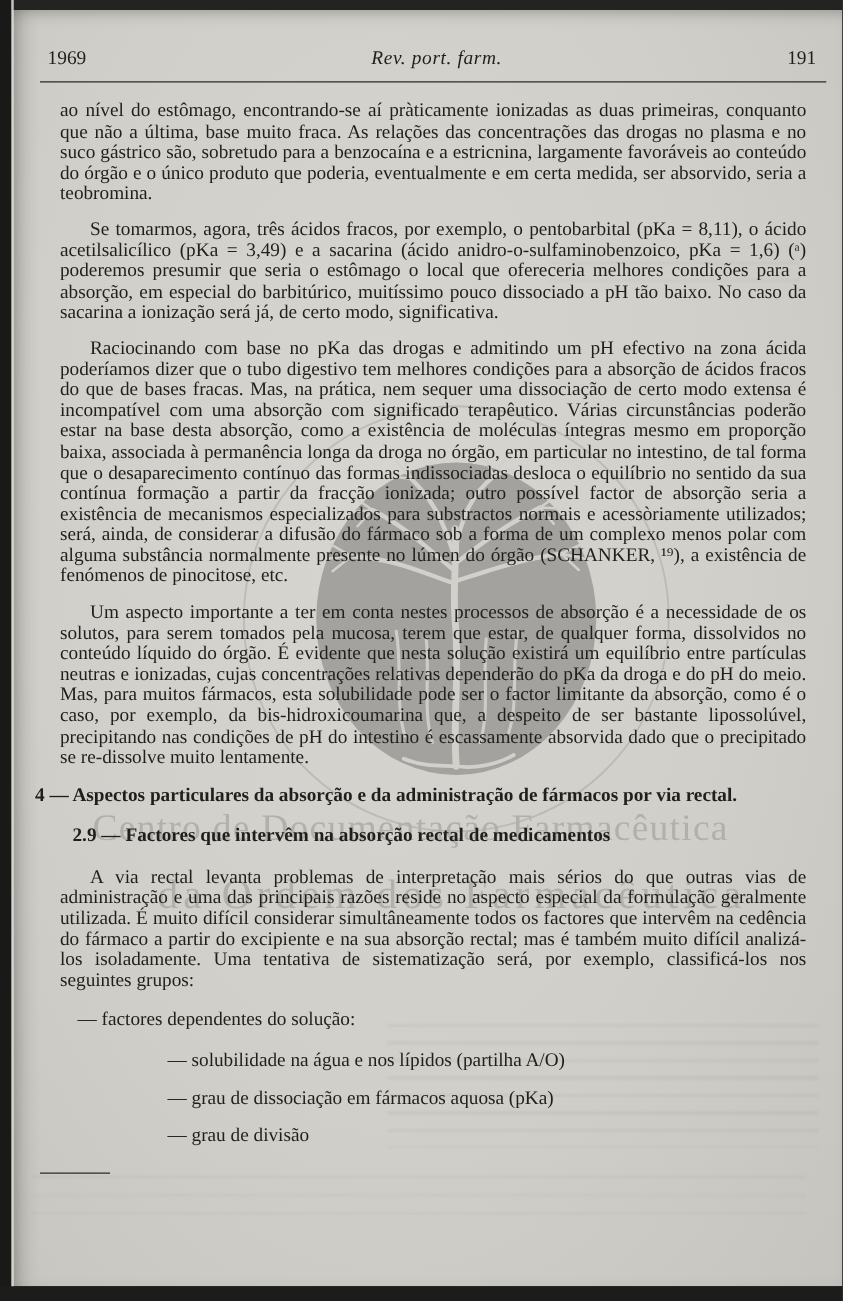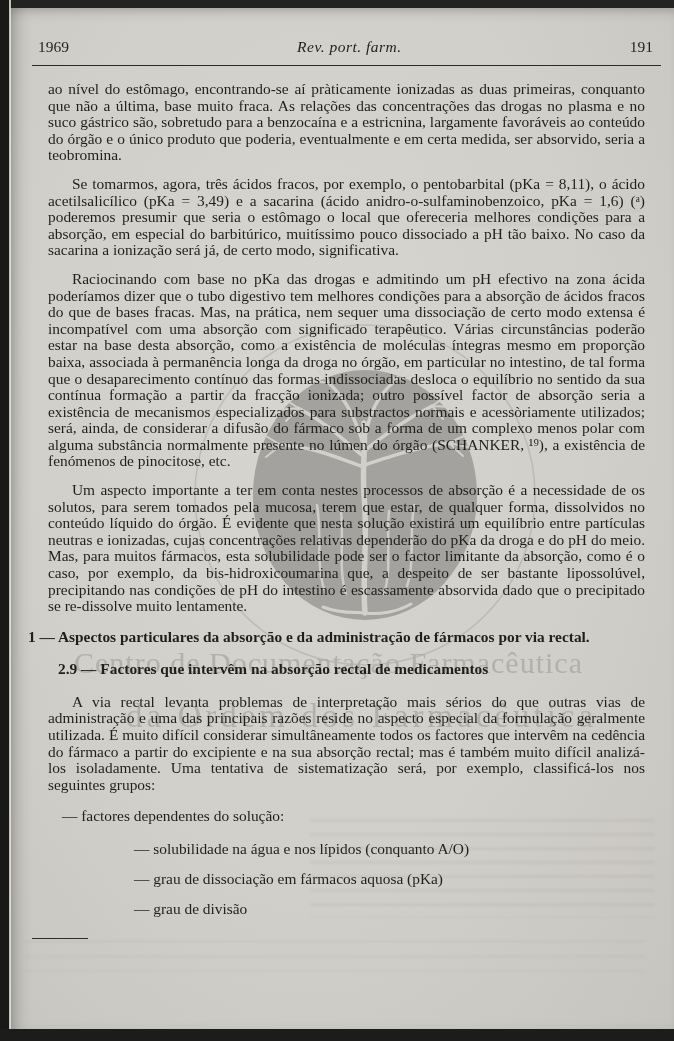--- a/index.html
+++ b/index.html
@@ -108,30 +108,30 @@
         <span class="pagenum">191</span>
       </div>
       <hr class="hdr-rule">
 
       <div class="body-text">
         <p>ao nível do estômago, encontrando-se aí pràticamente ionizadas as duas primeiras, conquanto que não a última, base muito fraca. As relações das concentrações das drogas no plasma e no suco gástrico são, sobretudo para a benzocaína e a estricnina, largamente favoráveis ao conteúdo do órgão e o único produto que poderia, eventualmente e em certa medida, ser absorvido, seria a teobromina.</p>
         <p class="ind">Se tomarmos, agora, três ácidos fracos, por exemplo, o pentobarbital (pKa = 8,11), o ácido acetilsalicílico (pKa = 3,49) e a sacarina (ácido anidro-o-sulfaminobenzoico, pKa = 1,6) (ᵃ) poderemos presumir que seria o estômago o local que ofereceria melhores condições para a absorção, em especial do barbitúrico, muitíssimo pouco dissociado a pH tão baixo. No caso da sacarina a ionização será já, de certo modo, significativa.</p>
         <p class="ind">Raciocinando com base no pKa das drogas e admitindo um pH efectivo na zona ácida poderíamos dizer que o tubo digestivo tem melhores condições para a absorção de ácidos fracos do que de bases fracas. Mas, na prática, nem sequer uma dissociação de certo modo extensa é incompatível com uma absorção com significado terapêutico. Várias circunstâncias poderão estar na base desta absorção, como a existência de moléculas íntegras mesmo em proporção baixa, associada à permanência longa da droga no órgão, em particular no intestino, de tal forma que o desaparecimento contínuo das formas indissociadas desloca o equilíbrio no sentido da sua contínua formação a partir da fracção ionizada; outro possível factor de absorção seria a existência de mecanismos especializados para substractos normais e acessòriamente utilizados; será, ainda, de considerar a difusão do fármaco sob a forma de um complexo menos polar com alguma substância normalmente presente no lúmen do órgão (SCHANKER, ¹⁹), a existência de fenómenos de pinocitose, etc.</p>
         <p class="ind">Um aspecto importante a ter em conta nestes processos de absorção é a necessidade de os solutos, para serem tomados pela mucosa, terem que estar, de qualquer forma, dissolvidos no conteúdo líquido do órgão. É evidente que nesta solução existirá um equilíbrio entre partículas neutras e ionizadas, cujas concentrações relativas dependerão do pKa da droga e do pH do meio. Mas, para muitos fármacos, esta solubilidade pode ser o factor limitante da absorção, como é o caso, por exemplo, da bis-hidroxicoumarina que, a despeito de ser bastante lipossolúvel, precipitando nas condições de pH do intestino é escassamente absorvida dado que o precipitado se re-dissolve muito lentamente.</p>
 
-        <p class="sec-heading">1 — Aspectos particulares da absorção e da administração de fármacos por via rectal.</p>
+        <p class="sec-heading">4 — Aspectos particulares da absorção e da administração de fármacos por via rectal.</p>
 
         <p class="subsec-heading">2.9 — Factores que intervêm na absorção rectal de medicamentos</p>
 
         <p class="ind para-after-heading">A via rectal levanta problemas de interpretação mais sérios do que outras vias de administração e uma das principais razões reside no aspecto especial da formulação geralmente utilizada. É muito difícil considerar simultâneamente todos os factores que intervêm na cedência do fármaco a partir do excipiente e na sua absorção rectal; mas é também muito difícil analizá-los isoladamente. Uma tentativa de sistematização será, por exemplo, classificá-los nos seguintes grupos:</p>
 
         <p class="list-intro">— factores dependentes do solução:</p>
 
         <div class="sub-list">
-          <p>— solubilidade na água e nos lípidos (conquanto A/O)</p>
+          <p>— solubilidade na água e nos lípidos (partilha A/O)</p>
           <p>— grau de dissociação em fármacos aquosa (pKa)</p>
           <p>— grau de divisão</p>
         </div>
 
         <hr class="footnote-sep">
       </div>
     </div>
   </div>
 
   <div class="edge-top"></div>

